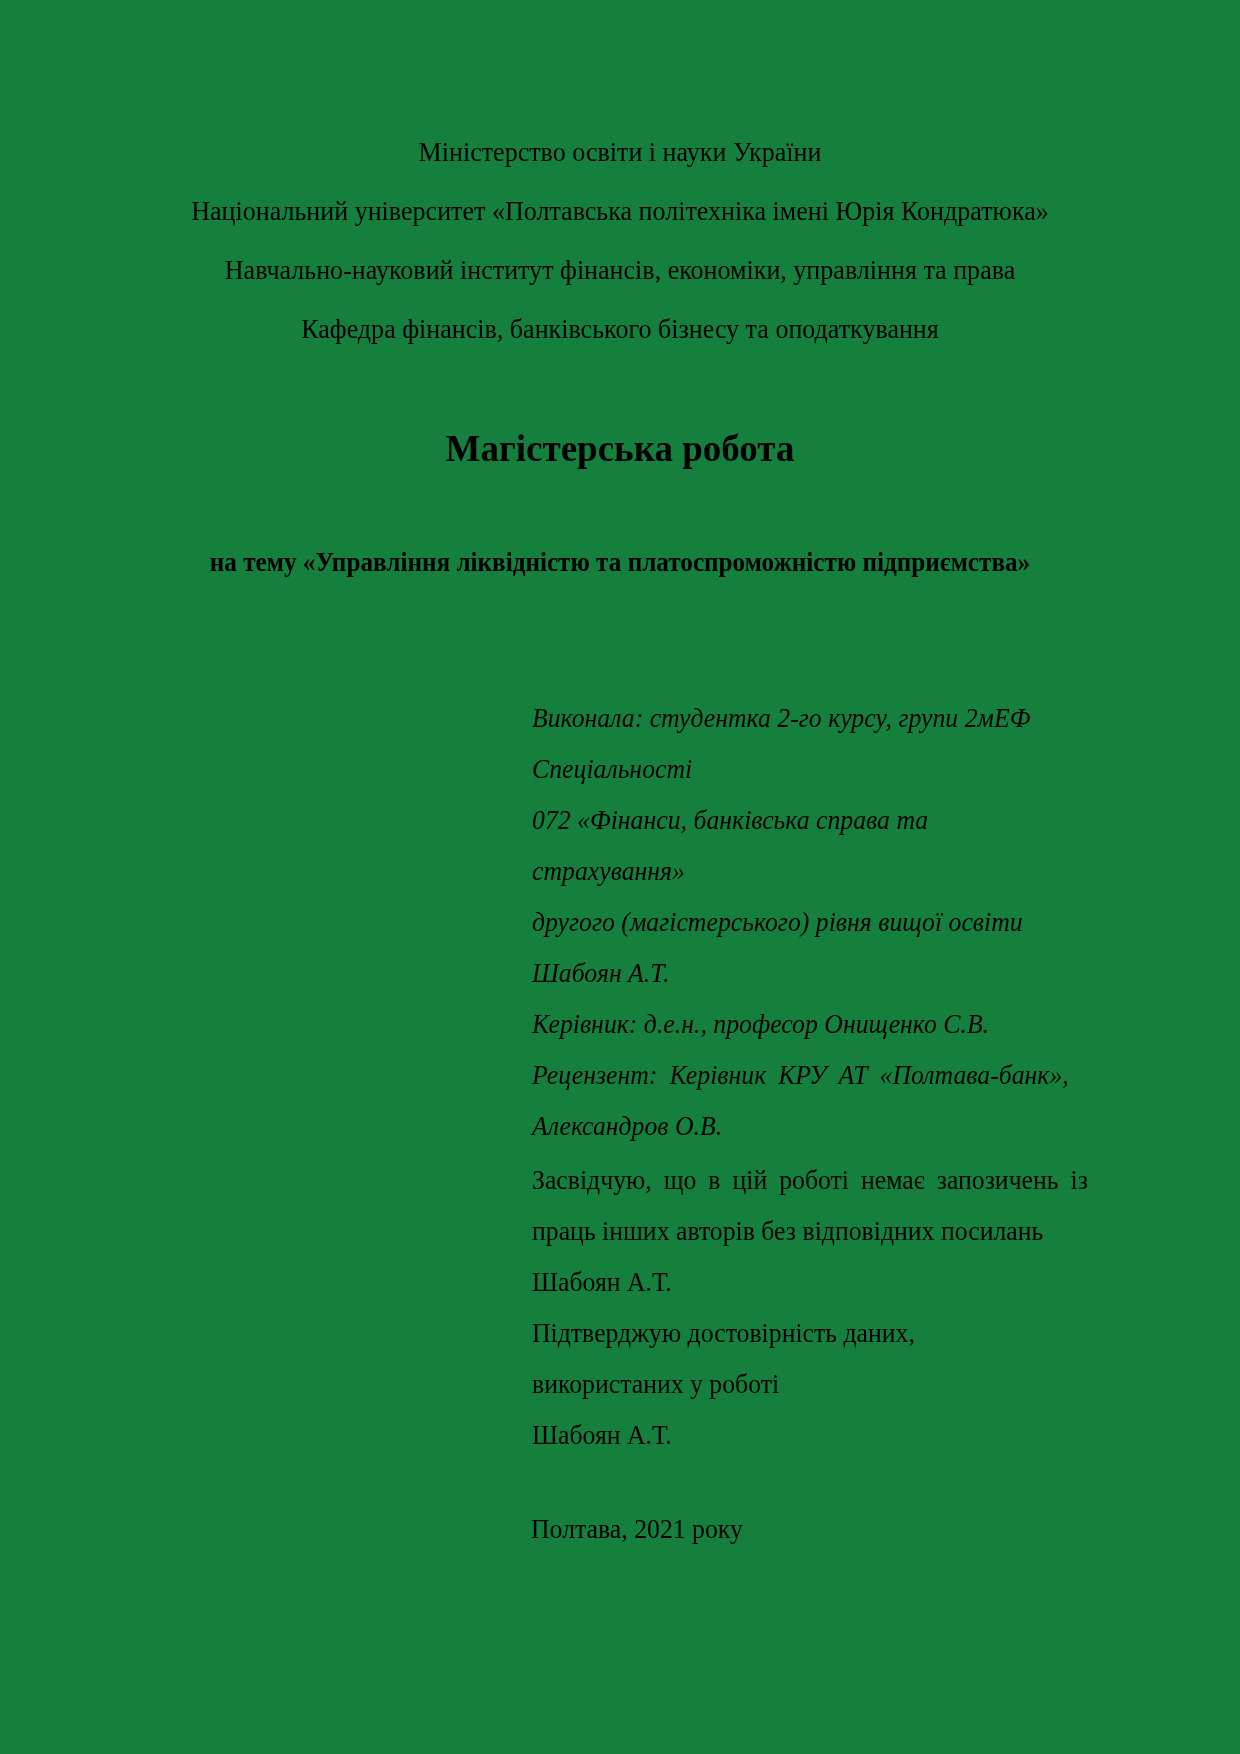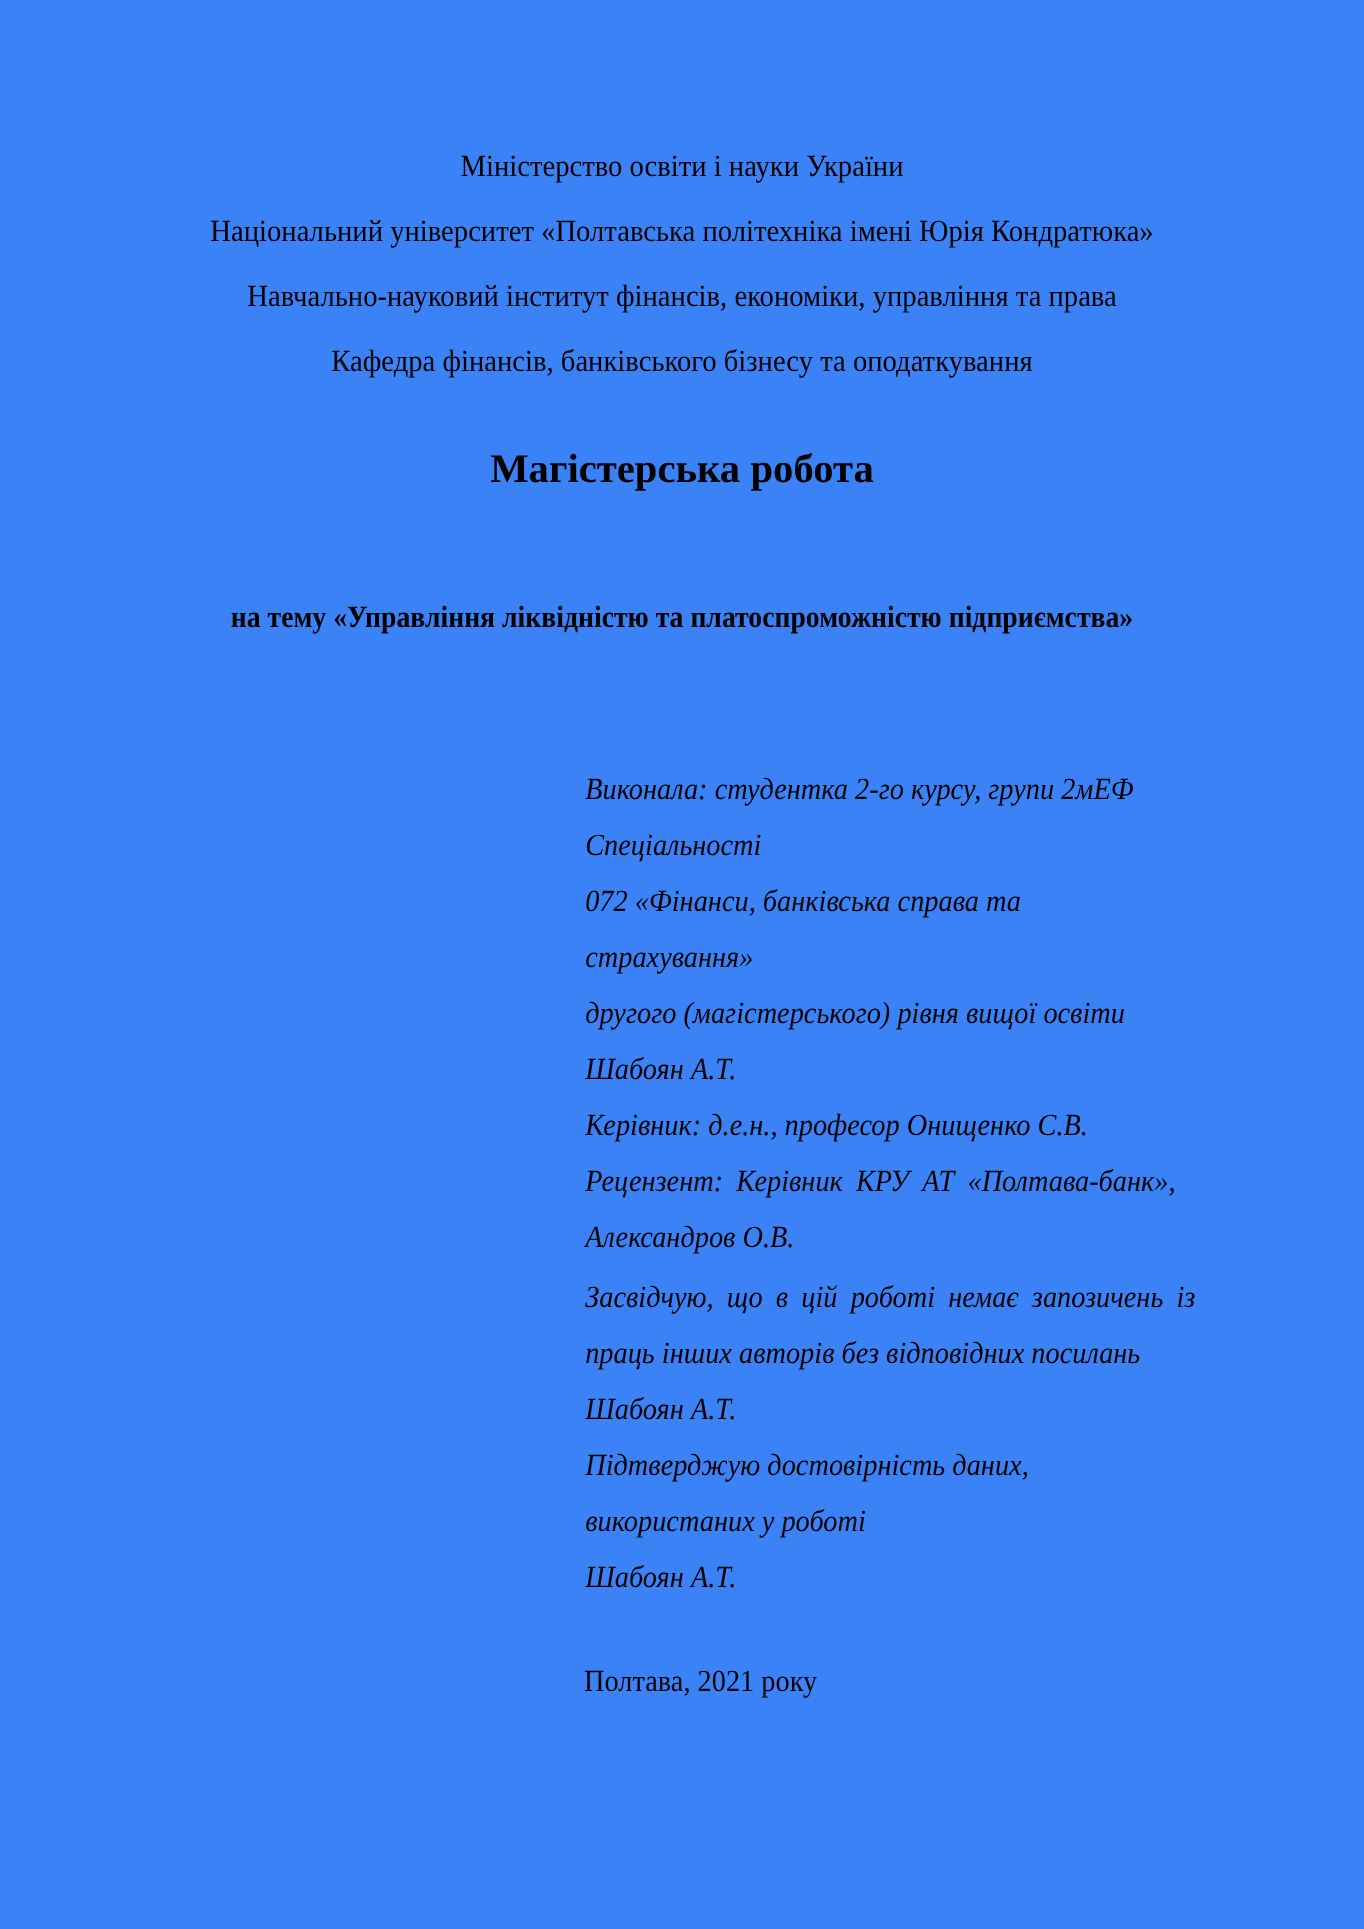--- a/index.html
+++ b/index.html
@@ -14,41 +14,41 @@
       overflow: hidden;
       font-family: "Liberation Serif", "DejaVu Serif", serif;
       color: #000000;
     }
     .page {
       position: absolute;
       left: 0;
       top: 0;
       width: 1240px;
       height: 1754px;
-      background: #3b82f6;
+      background: #15803d;
     }
     .header {
       position: absolute;
       left: 0;
       top: 122px;
       width: 1240px;
       text-align: center;
     }
     .header-line {
       font-size: 28px;
       line-height: 59px;
       height: 59px;
       white-space: nowrap;
       transform: scaleX(0.93);
       transform-origin: center;
     }
     .title {
       position: absolute;
       left: 0;
-      top: 402px;
+      top: 424px;
       width: 1240px;
       text-align: center;
       font-size: 37px;
       font-weight: bold;
       line-height: 50px;
       white-space: nowrap;
     }
     .subtitle {
       position: absolute;
       left: 0;
@@ -78,21 +78,20 @@
       transform-origin: left center;
     }
     .justified {
       word-spacing: 6px;
     }
     .decl-block {
       position: absolute;
       left: 532px;
       top: 1154px;
       width: 660px;
-      font-style: italic;
     }
     .city-year {
       position: absolute;
       left: 531px;
       top: 1509px;
       font-size: 28px;
       line-height: 40px;
       white-space: nowrap;
       transform: scaleX(0.92);
       transform-origin: left center;

